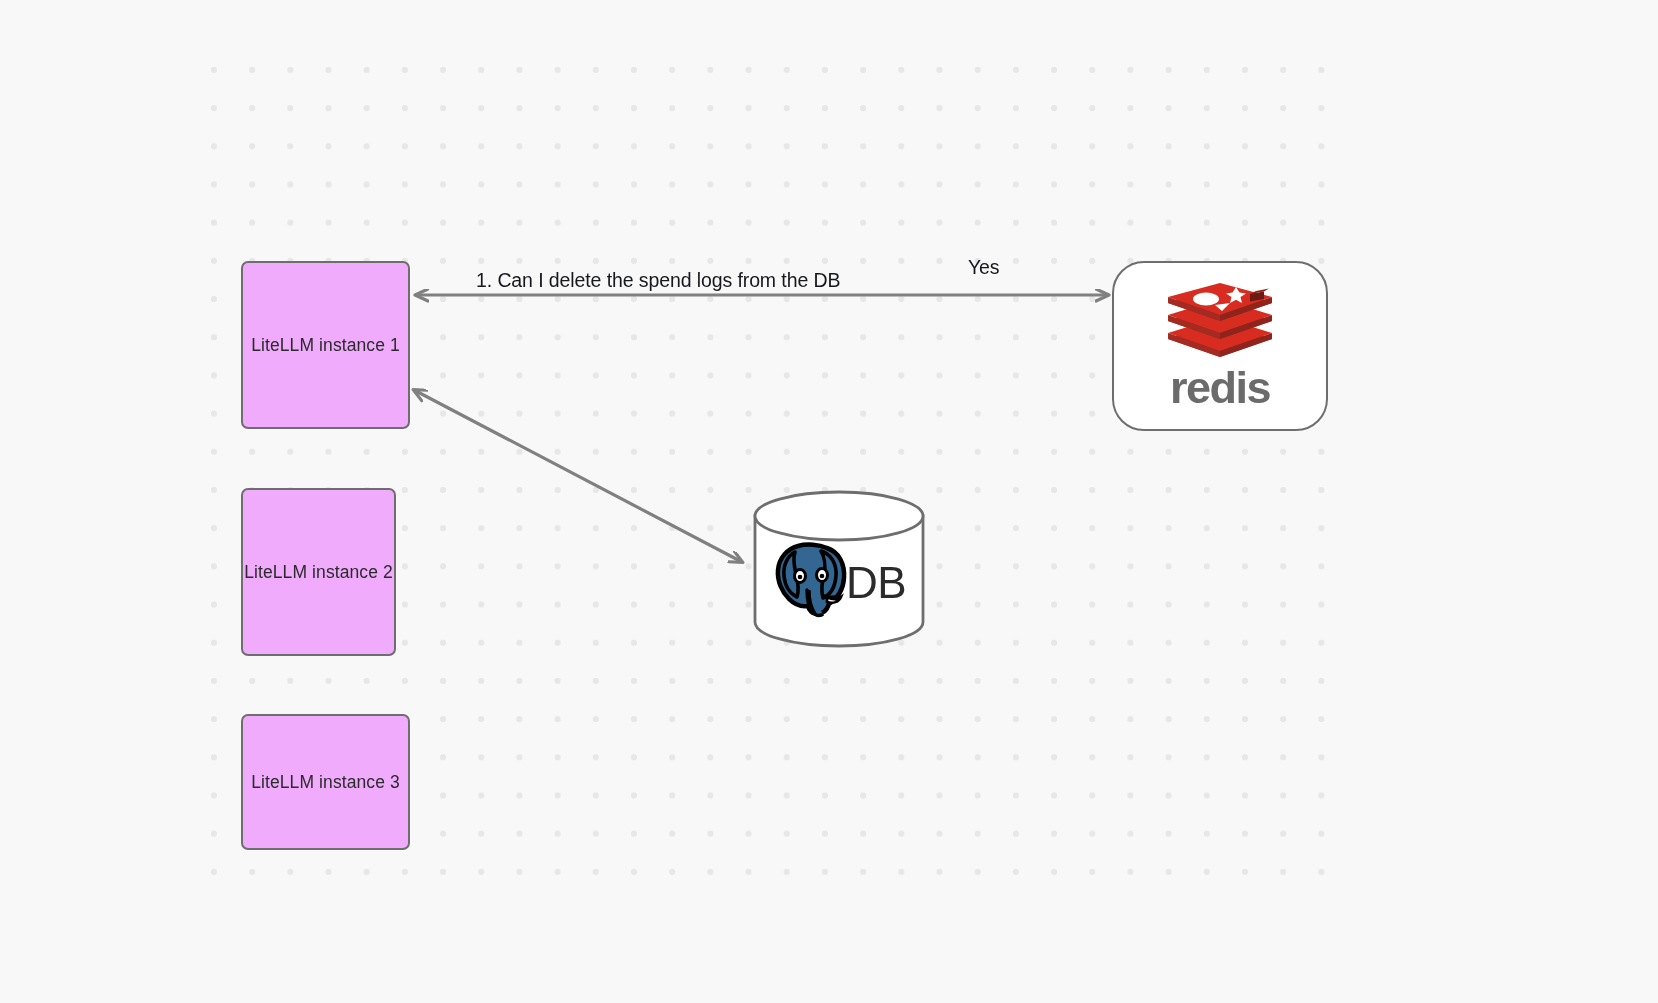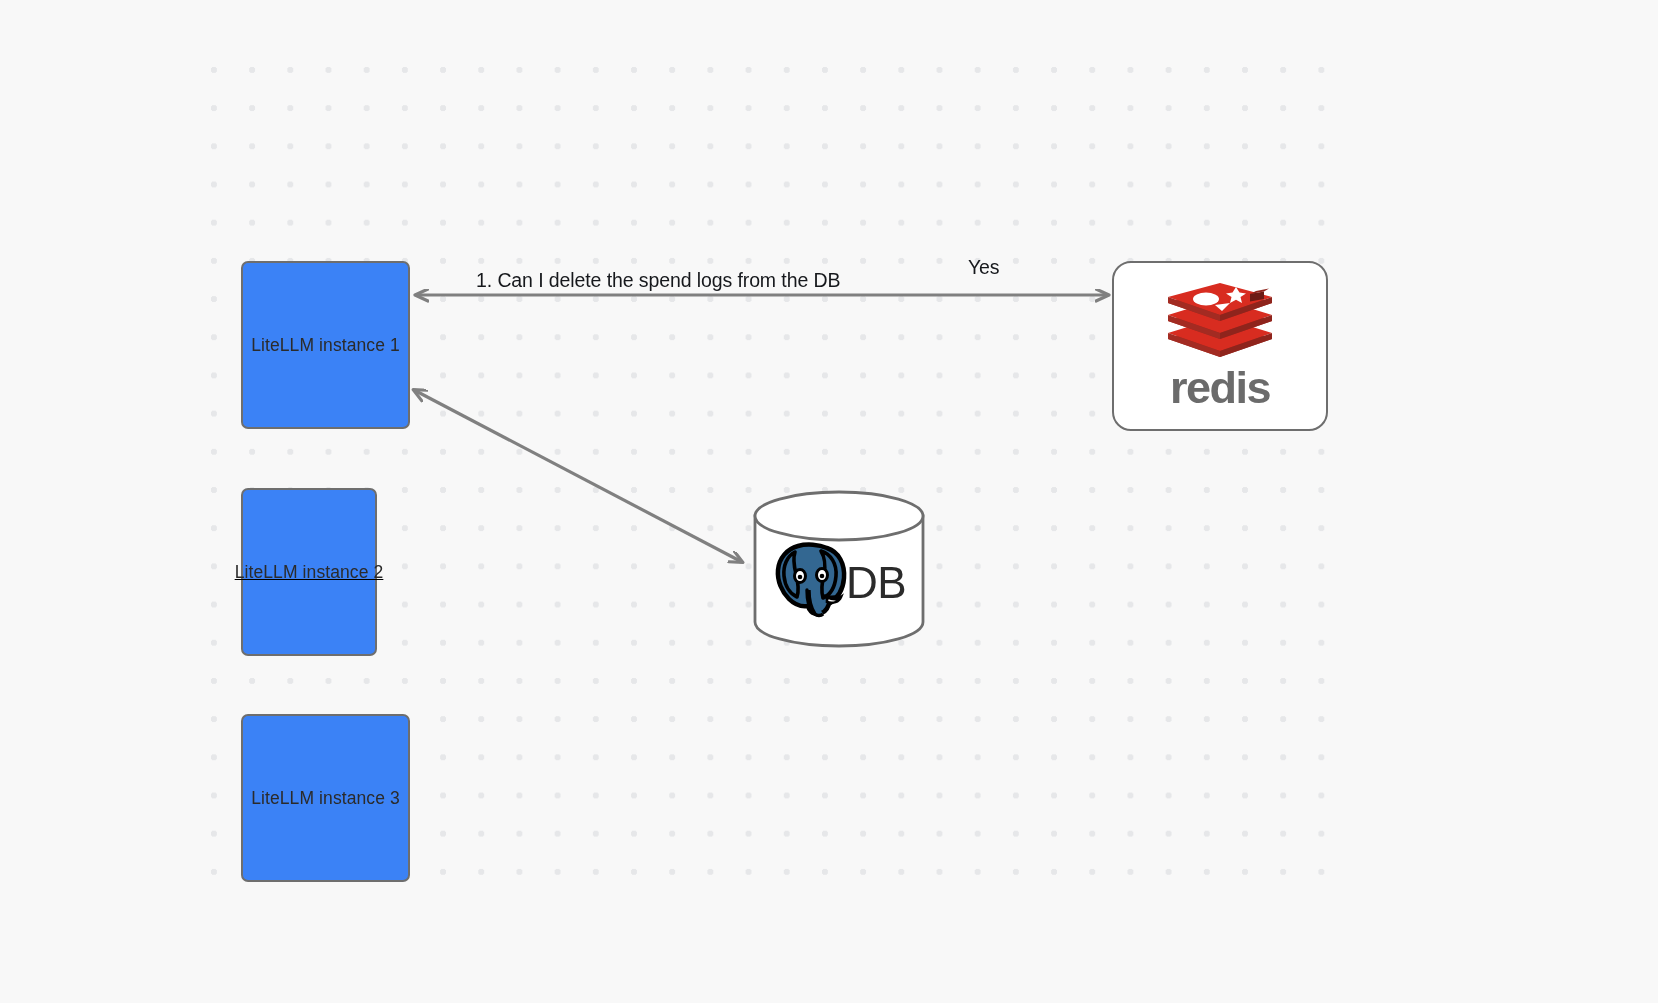--- a/index.html
+++ b/index.html
@@ -24,45 +24,45 @@
     width: 1136px;
     height: 824px;
     background-image: radial-gradient(circle at 4px 4px, #e6e7e9 3.1px, transparent 3.3px);
     background-size: 38.2px 38.2px;
     background-position: 0 0;
     pointer-events: none;
   }
   
   .node-box {
     position: absolute;
-    background: #3b82f6;
+    background: #f0abfc;
     border: 2.6px solid #6e6e6e;
     border-radius: 7px;
     display: flex;
     align-items: center;
     justify-content: center;
   }
   .node-label {
     font-size: 17.5px;
     color: #2b2b2b;
     font-family: "Liberation Sans", sans-serif;
     letter-spacing: 0.1px;
     white-space: nowrap;
   }
   #node-litellm-1 { left: 241px; top: 261px; width: 169px; height: 168px; }
-  #node-litellm-2 { left: 241px; top: 488px; width: 136px; height: 168px; text-decoration: underline; }
-  #node-litellm-3 { left: 241px; top: 714px; width: 169px; height: 168px; }
+  #node-litellm-2 { left: 241px; top: 488px; width: 155px; height: 168px; }
+  #node-litellm-3 { left: 241px; top: 714px; width: 169px; height: 136px; }
 
   #node-redis {
     position: absolute;
     left: 1112px; top: 261px;
     width: 216px; height: 170px;
     background: #ffffff;
     border: 2.6px solid #6e6e6e;
-    border-radius: 19px;
+    border-radius: 32px;
     display: flex;
     flex-direction: column;
     align-items: center;
     justify-content: center;
   }
   #node-db {
     position: absolute;
     left: 753px; top: 490px;
     width: 200px; height: 158px;
   }

